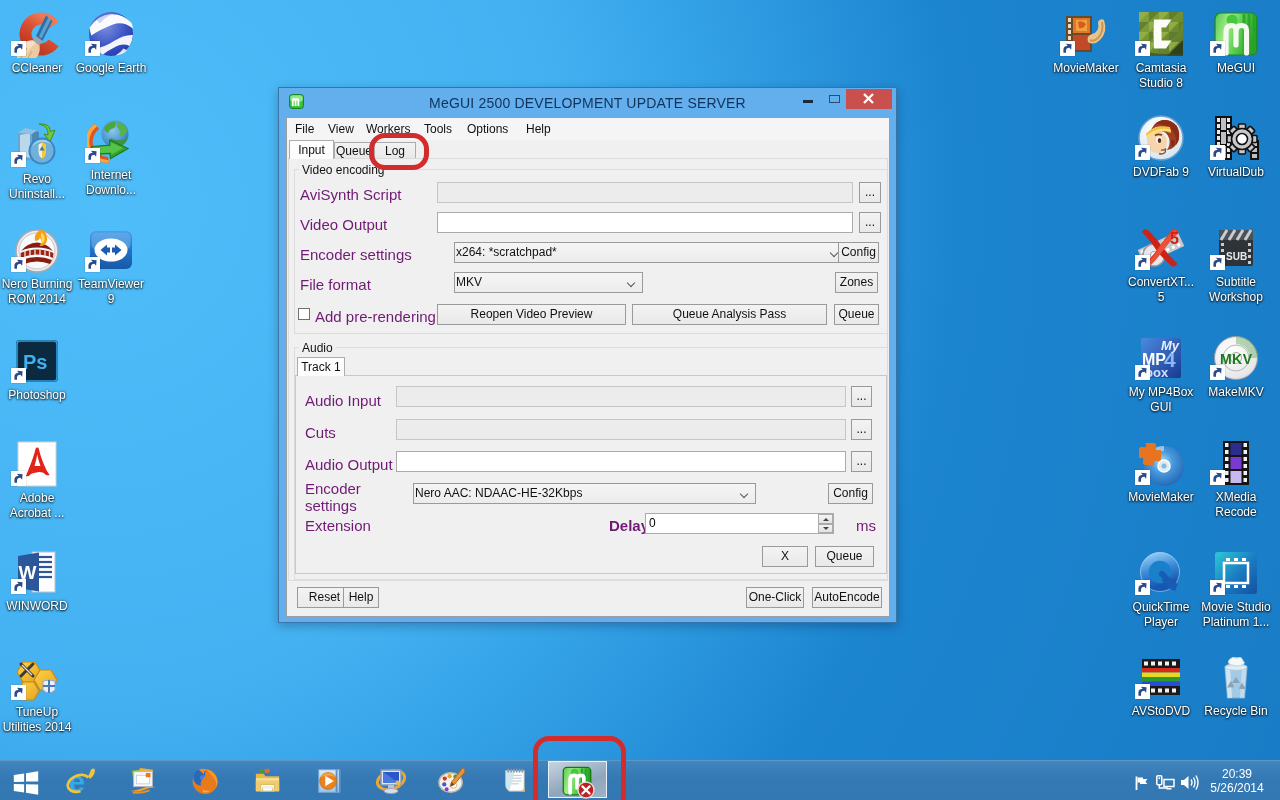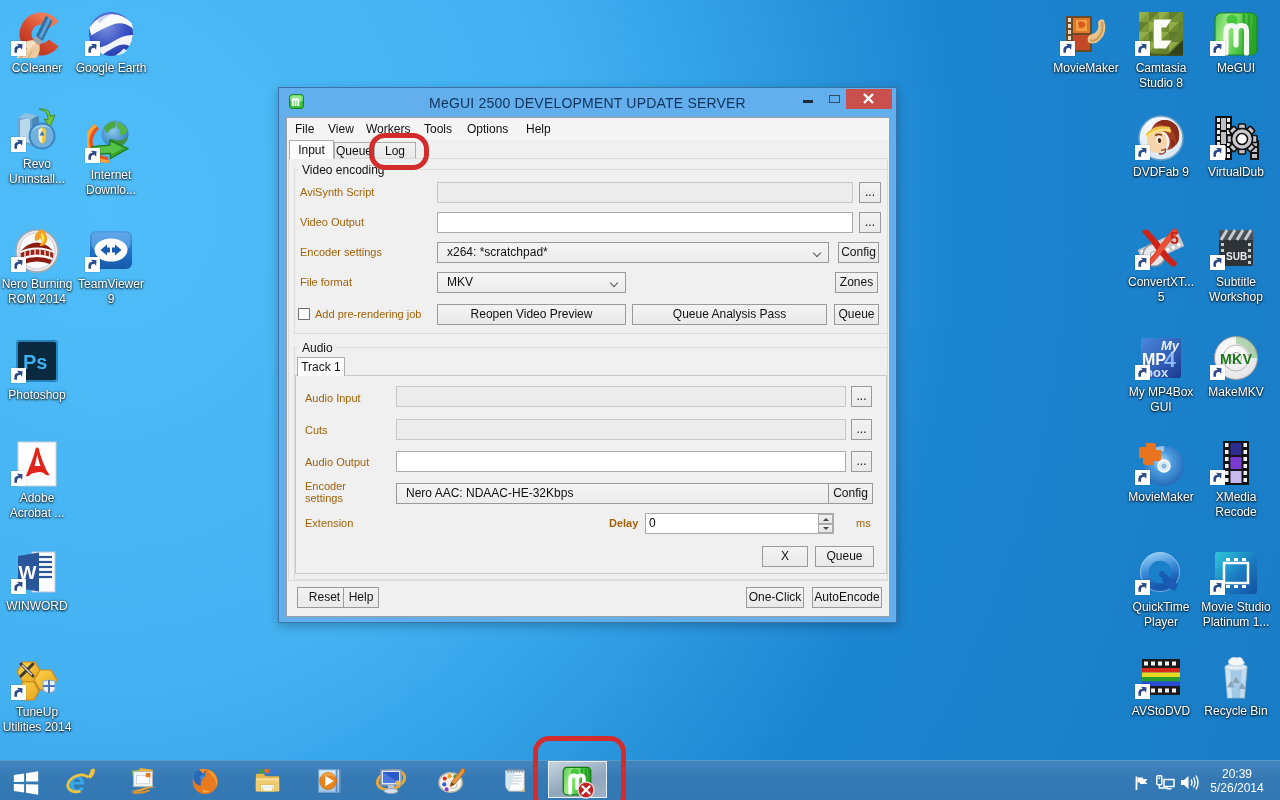--- a/index.html
+++ b/index.html
@@ -21,27 +21,27 @@
   background:#63aeed; border:1px solid #3a73a8; box-shadow:0 3px 10px rgba(0,0,0,.25); }
 #title { position:absolute; left:0; top:0; right:0; height:41px; color:#10335a;
   font-size:14px; letter-spacing:0.2px; text-align:center; line-height:30px; }
 #client { position:absolute; left:7px; top:29px; width:604px; height:500px; background:#f0f0f0; border:1px solid #9e9e9e;}
 #menubar { position:absolute; left:0; top:0; width:602px; height:22px; background:#f5f5f5; font-size:12px; color:#111; }
 #menubar span { position:absolute; top:4px; }
 .wbtn { position:absolute; top:1px; }
 
 .gb { position:absolute; border:1px solid #dcdcdc; }
 .gb > b { position:absolute; left:4px; top:-7px; background:#f0f0f0; padding:0 3px; font-weight:normal; font-size:12px; color:#111;}
-.flabel { position:absolute; font-size:11px; color:#a16207; }
+.flabel { position:absolute; font-size:15px; color:#701a75; }
 .tb { position:absolute; background:#fff; border:1px solid #ababab; height:21px; }
 .tb.dis { background:#ececec; border-color:#c6c6c6; }
 .btn { position:absolute; background:linear-gradient(#f3f3f3,#e9e9e9); border:1px solid #9a9a9a;
   font-size:12px; color:#111; text-align:center; height:21px; line-height:19px; }
 .dd { position:absolute; background:linear-gradient(#f5f5f5,#ececec); border:1px solid #9a9a9a;
-  height:21px; font-size:12px; color:#111; line-height:19px; padding-left:9px; }
+  height:21px; font-size:12px; color:#111; line-height:19px; padding-left:1px;margin-left:17px; }
 .dd:after { content:""; position:absolute; right:8px; top:7px; width:5px; height:5px;
   border-right:1.6px solid #555; border-bottom:1.6px solid #555; transform:rotate(45deg); }
 .tab { position:absolute; background:linear-gradient(#f2f2f2,#e9e9e9); border:1px solid #acacac; font-size:12px; color:#111; text-align:center; }
 .tab.active { background:#fdfdfd; border-bottom:none; z-index:2; }
 
 .ann { position:absolute; border:5px solid #d22c2c; border-radius:16px; z-index:60; }
 
 #taskbar { position:absolute; left:0; top:760px; width:1280px; height:40px;
   background:linear-gradient(#4285be, #3478b4 45%, #3377b3); border-top:1px solid #5d97c8; }
 .tk { position:absolute; top:5px; width:30px; height:30px; }
@@ -91,21 +91,21 @@
    <path d="M40 40.5 Q35 45 28.5 45.5 Q34 42 36.5 38.5 Q38.5 39.5 40 40.5 Z" fill="#fff" opacity=".85"></path>
    <path d="M10 10 Q16 4 26 3.5 Q18 7 13 13.5 Q11 12 10 10 Z" fill="#aabcf0" opacity=".6"></path>
   </svg>
   <svg class="sc" viewBox="0 0 14 14">
         <path d="M3.2 11 L3.2 7.8 Q3.4 4.8 6.4 4.6 L7.2 4.55 L5.6 2.6 L10.8 3 L10.4 8.2 L8.8 6.2 Q5.6 6.2 5.6 9 L5.6 11 Z" fill="#2a4a8a"></path>
       </svg>
  </div>
  <div class="lbl">Google Earth</div>
 </div>
 
-<div class="cell" style="left:-1px;top:106px;">
+<div class="cell" style="left:-1px;top:121px;">
  <div class="ic">
   <svg class="main" width="48" height="48" viewBox="0 0 48 48">
    <path d="M5 12 L19 9 L19 40 L5 36 Z" fill="#6aa4cf"></path>
    <path d="M7 14 L17 12 L17 37 L7 34.5 Z" fill="#b9d8ec"></path>
    <path d="M19 9 L26 11 L26 38 L19 40 Z" fill="#4a88b8"></path>
    <path d="M5 12 L12 7 L24 9.5 L19 13 Z" fill="#8fc0e0"></path>
    <path d="M26 3 Q36 5 35 14 L31 13 L37 21 L42 9 L37.5 10.5 Q37 2 26 3 Z" fill="#72c73e" stroke="#3f8f1f" stroke-width="1"></path>
    <circle cx="29" cy="30" r="13.5" fill="#3a85c2"></circle>
    <circle cx="29" cy="30" r="11.5" fill="#6fb0dc"></circle>
    <path d="M19 26 a11.5 11.5 0 0 1 20 -2 a14 14 0 0 0 -20 2 Z" fill="#aad4ec"></path>
@@ -767,21 +767,21 @@
     <div class="flabel" style="left:18px;top:274px;">Audio Input</div>
     <div class="tb dis" style="left:109px;top:268px;width:450px;"></div>
     <div class="btn" style="left:564px;top:268px;width:21px;">...</div>
     <div class="flabel" style="left:18px;top:306px;">Cuts</div>
     <div class="tb dis" style="left:109px;top:301px;width:450px;"></div>
     <div class="btn" style="left:564px;top:301px;width:21px;">...</div>
     <div class="flabel" style="left:18px;top:338px;">Audio Output</div>
     <div class="tb" style="left:109px;top:333px;width:450px;"></div>
     <div class="btn" style="left:564px;top:333px;width:21px;">...</div>
     <div class="flabel" style="left:18px;top:362px;">Encoder<br>settings</div>
-    <div class="dd" style="left:109px;top:365px;width:467px;">Nero AAC: NDAAC-HE-32Kbps</div>
+    <div class="dd" style="left:109px;top:365px;width:343px;">Nero AAC: NDAAC-HE-32Kbps</div>
     <div class="btn" style="left:541px;top:365px;width:45px;">Config</div>
     <div class="flabel" style="left:18px;top:399px;">Extension</div>
     <div class="flabel" style="left:322px;top:399px;font-weight:bold;">Delay</div>
     <div class="tb" style="left:358px;top:395px;width:189px;font-size:12px;line-height:19px;padding-left:3px;">0</div>
     <div style="position:absolute;left:531px;top:396px;width:15px;height:9.5px;background:linear-gradient(#f4f4f4,#e2e2e2);border:1px solid #ababab;"></div>
     <div style="position:absolute;left:531px;top:405.5px;width:15px;height:9.5px;background:linear-gradient(#f4f4f4,#e2e2e2);border:1px solid #ababab;"></div>
     <div style="position:absolute;left:535.5px;top:399.5px;width:0;height:0;border-left:3px solid transparent;border-right:3px solid transparent;border-bottom:3.5px solid #444;"></div>
     <div style="position:absolute;left:535.5px;top:409px;width:0;height:0;border-left:3px solid transparent;border-right:3px solid transparent;border-top:3.5px solid #444;"></div>
     <div class="flabel" style="left:569px;top:399px;">ms</div>
     <div class="btn" style="left:475px;top:428px;width:46px;">X</div>

